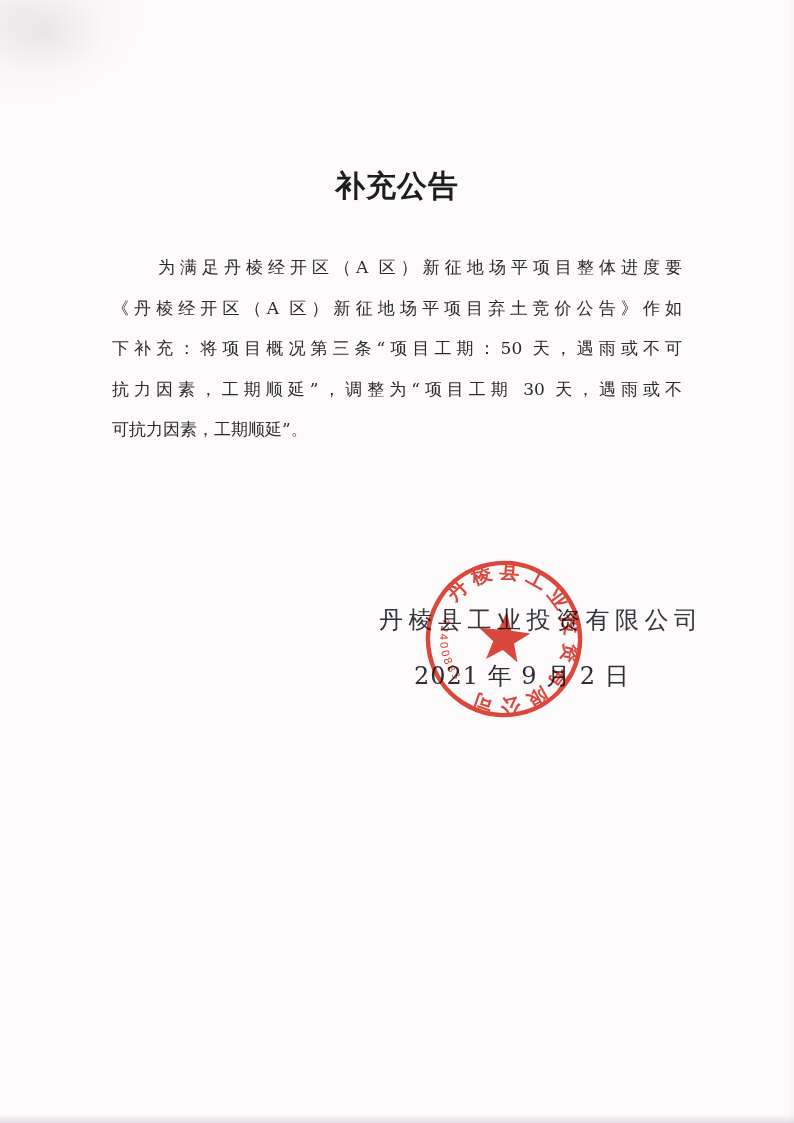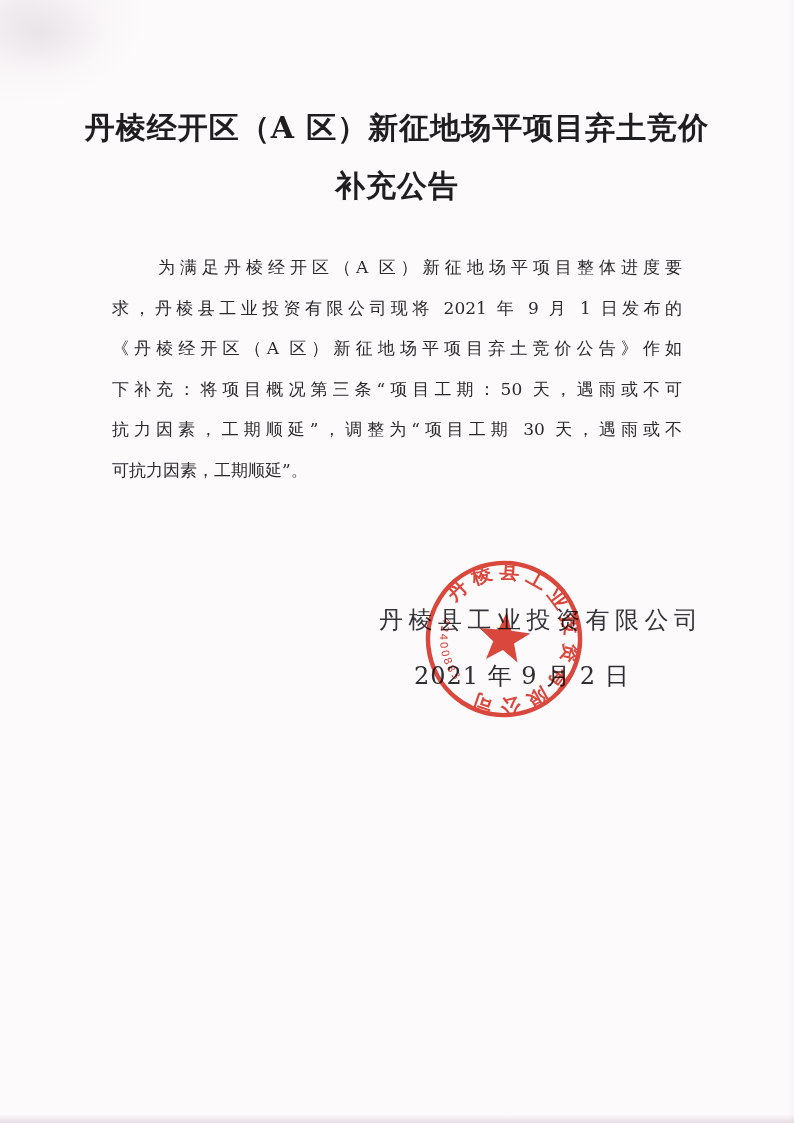--- a/index.html
+++ b/index.html
@@ -73,26 +73,24 @@
   }
 </style>
 </head>
 <body>
 
 <div class="page">
 
   <div class="artifact smudge-top-left"></div>
   <div class="artifact bottom-band"></div>
 
-  <div class="title title-1">丹棱经开区（A 区）新征地场平项目弃土竞价</div>
   <div class="title title-2">补充公告</div>
 
   <div class="body-text">
     <div class="body-line first">为满足丹棱经开区（A 区）新征地场平项目整体进度要</div>
-    <div class="body-line">求，丹棱县工业投资有限公司现将 2021 年 9 月 1 日发布的</div>
     <div class="body-line">《丹棱经开区（A 区）新征地场平项目弃土竞价公告》作如</div>
     <div class="body-line">下补充：将项目概况第三条“项目工期：50 天，遇雨或不可</div>
     <div class="body-line">抗力因素，工期顺延”，调整为“项目工期 30 天，遇雨或不</div>
     <div class="body-line last">可抗力因素，工期顺延”。</div>
   </div>
 
   <div class="signature">丹棱县工业投资有限公司</div>
   <div class="date-line">2021 年 9 月 2 日</div>
 
   <div class="seal">

